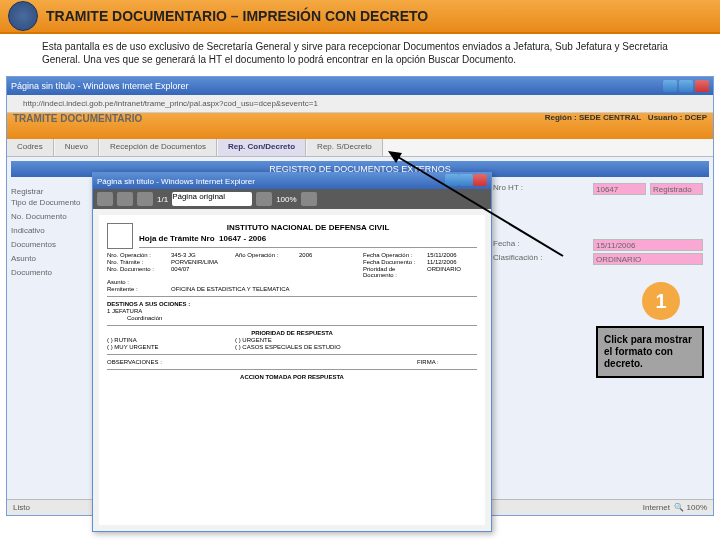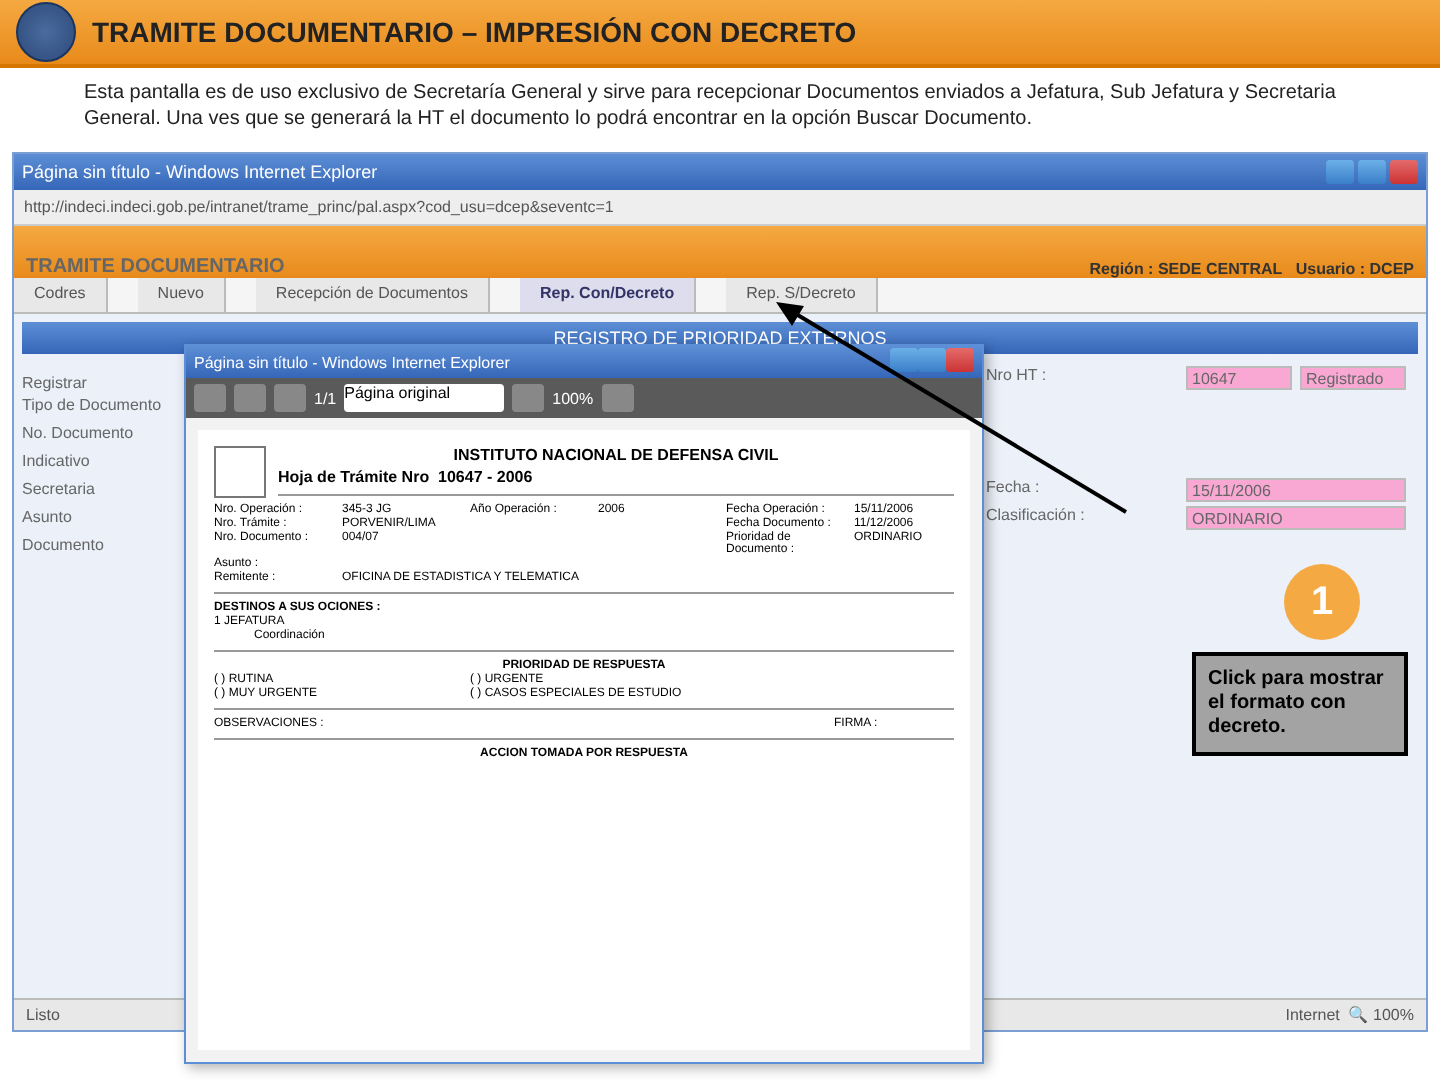--- a/index.html
+++ b/index.html
@@ -6,24 +6,24 @@
 body{width:720px;height:540px;background:#fff;overflow:hidden;position:relative}
 .header-bar{display:flex;align-items:center;background:linear-gradient(to bottom,#f5a942,#e88a1a);height:34px;padding:0 8px;border-bottom:2px solid #d67800}
 .logo{width:30px;height:30px;background:radial-gradient(circle,#4a6b9e,#2d4a7a);border-radius:50%;margin-right:8px;border:1px solid #1a3560}
 .title{font-size:14px;font-weight:bold;color:#222}
 .desc{padding:6px 42px;font-size:10px;line-height:1.3;color:#222}
 .browser-frame{margin:4px 6px 0;border:1px solid #7a9fd4;background:#ebf0f9;height:440px;position:relative}
 .win-title{background:linear-gradient(to bottom,#5d8fd6,#3566b8);height:18px;display:flex;align-items:center;padding:0 4px;color:#fff;font-size:9px}
 .win-title .wc{margin-left:auto;display:flex;gap:2px}
 .wc span{width:14px;height:12px;background:linear-gradient(to bottom,#e46b6b,#c33);border-radius:2px;display:inline-block}
 .wc span:nth-child(1),.wc span:nth-child(2){background:linear-gradient(to bottom,#6cb0e8,#3a7fc8)}
-.url-bar{height:18px;background:#eee;display:flex;align-items:center;padding:0 5px;font-size:8px;color:#555;border-bottom:1px solid #ccc}
-.banner{background:linear-gradient(to bottom,#f5a942,#e88a1a);height:26px;display:flex;align-items:flex-end;padding:0 6px;font-size:10px;font-weight:bold;color:#666}
+.url-bar{height:18px;background:#eee;display:flex;align-items:center;padding:0 16px;font-size:8px;color:#555;border-bottom:1px solid #ccc}
+.banner{background:linear-gradient(to bottom,#f5a942,#e88a1a);height:26px;display:flex;align-items:flex-start;padding:0 6px;font-size:10px;font-weight:bold;color:#666}
 .banner .right{margin-left:auto;font-size:8px;font-weight:bold;color:#333}
-.tabs{background:#f5f5f5;height:18px;display:flex;gap:15px;font-size:8px;border-bottom:1px solid #bbb}
+.tabs{background:#f5f5f5;height:18px;display:flex;gap:1px;font-size:8px;border-bottom:1px solid #bbb}
 .tab{padding:3px 10px;background:#e8e8e8;border-right:1px solid #bbb;color:#555}
 .tab.emph{background:#dde;font-weight:bold;color:#336}
 .reg-header{background:linear-gradient(to bottom,#5d8fd6,#3566b8);color:#fff;text-align:center;font-size:9px;padding:3px;margin:4px}
 .form-area{padding:4px;font-size:8px;color:#666;position:relative}
 .form-row{display:flex;margin:2px 0}
 .form-row label{width:100px;font-size:8px}
 .form-row .field{flex:1;height:12px;background:#f9a8d4;border:1px solid #bbb;display:flex;align-items:center;padding:0 2px}
 .right-fields{position:absolute;right:10px;top:0;width:210px}
 .pdf-win{position:absolute;left:92px;top:172px;width:400px;height:360px;background:#f2f2f2;border:1px solid #5d8fd6;box-shadow:2px 2px 6px rgba(0,0,0,.3);z-index:5}
 .pdf-title{background:linear-gradient(to bottom,#5d8fd6,#3566b8);height:16px;display:flex;align-items:center;padding:0 4px;color:#fff;font-size:8px}
@@ -71,40 +71,40 @@
       <span>Usuario :</span> <span>DCEP</span>
     </span>
   </div>
   <div class="tabs">
     <div class="tab">Codres</div>
     <div class="tab">Nuevo</div>
     <div class="tab">Recepción de Documentos</div>
     <div class="tab emph">Rep. Con/Decreto</div>
     <div class="tab">Rep. S/Decreto</div>
   </div>
-  <div class="reg-header">REGISTRO DE PRIORIDAD EXTERNOS</div>
+  <div class="reg-header">REGISTRO DE DOCUMENTOS EXTERNOS</div>
   <div class="form-area">
     <div style="width:280px">
       <div class="form-row">
           <label>Registrar</label>
         </div>
       <div class="form-row">
           <label>Tipo de Documento</label>
           <div class="field">OFICINA DOCUMENTO</div>
         </div>
       <div class="form-row">
           <label>No. Documento</label>
           <div class="field"></div>
         </div>
       <div class="form-row">
           <label>Indicativo</label>
           <div class="field"></div>
         </div>
       <div class="form-row">
-          <label>Secretaria</label>
+          <label>Documentos</label>
           <div class="field"></div>
         </div>
       <div class="form-row">
           <label>Asunto</label>
           <div class="field"></div>
         </div>
       <div class="form-row">
           <label>Documento</label>
           <div class="field"></div>
         </div>

